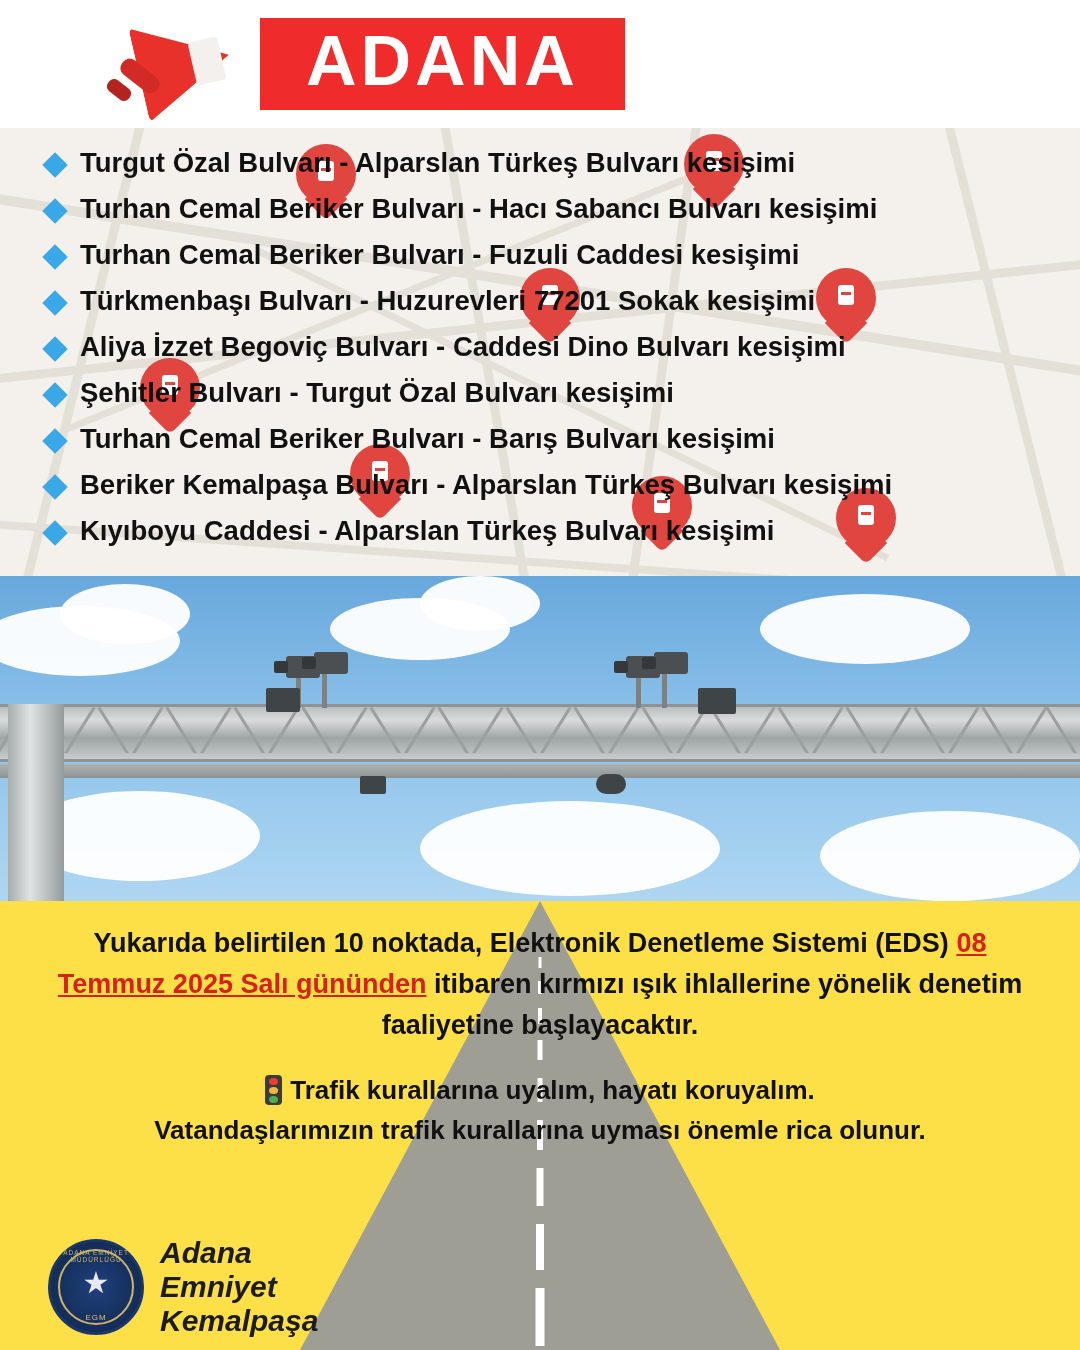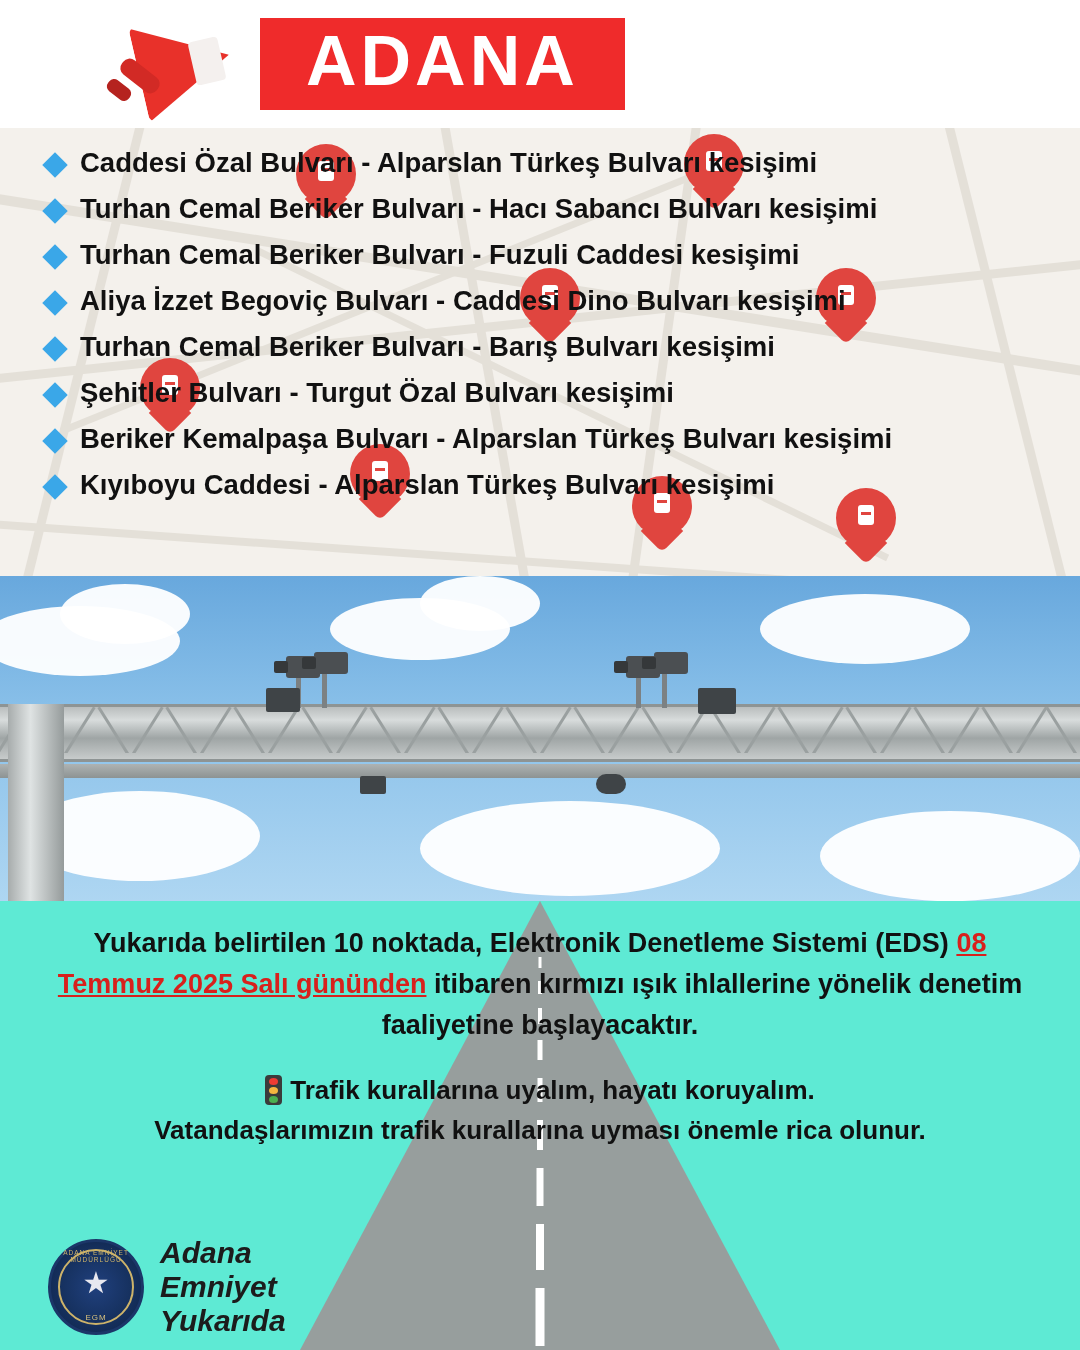--- a/index.html
+++ b/index.html
@@ -259,21 +259,21 @@
     position: absolute;
     background: #3f4447;
     border-radius: 2px;
     z-index: 6;
   }
 
   
   .bottom {
     position: relative;
     height: 449px;
-    background: #5eead4;
+    background: #fde047;
     overflow: hidden;
   }
   .road-bg {
     position: absolute;
     left: 0;
     right: 0;
     top: 0;
     bottom: 0;
     z-index: 0;
   }
@@ -473,41 +473,45 @@
     <div class="pin" style="left:836px; top:360px;">
         <div class="head"></div>
         <div class="tip"></div>
         <div class="cam"></div>
       </div>
   </div>
 
   <div class="listwrap">
     <div class="listitem">
       <span class="bullet"></span>
-      <span class="listtext">Caddesi Özal Bulvarı - Alparslan Türkeş Bulvarı kesişimi</span>
+      <span class="listtext">Turgut Özal Bulvarı - Alparslan Türkeş Bulvarı kesişimi</span>
     </div>
     <div class="listitem">
       <span class="bullet"></span>
       <span class="listtext">Turhan Cemal Beriker Bulvarı - Hacı Sabancı Bulvarı kesişimi</span>
     </div>
     <div class="listitem">
       <span class="bullet"></span>
       <span class="listtext">Turhan Cemal Beriker Bulvarı - Fuzuli Caddesi kesişimi</span>
     </div>
     <div class="listitem">
       <span class="bullet"></span>
+      <span class="listtext">Türkmenbaşı Bulvarı - Huzurevleri 77201 Sokak kesişimi</span>
+    </div>
+    <div class="listitem">
+      <span class="bullet"></span>
       <span class="listtext">Aliya İzzet Begoviç Bulvarı - Caddesi Dino Bulvarı kesişimi</span>
     </div>
     <div class="listitem">
       <span class="bullet"></span>
+      <span class="listtext">Şehitler Bulvarı - Turgut Özal Bulvarı kesişimi</span>
+    </div>
+    <div class="listitem">
+      <span class="bullet"></span>
       <span class="listtext">Turhan Cemal Beriker Bulvarı - Barış Bulvarı kesişimi</span>
-    </div>
-    <div class="listitem">
-      <span class="bullet"></span>
-      <span class="listtext">Şehitler Bulvarı - Turgut Özal Bulvarı kesişimi</span>
     </div>
     <div class="listitem">
       <span class="bullet"></span>
       <span class="listtext">Beriker Kemalpaşa Bulvarı - Alparslan Türkeş Bulvarı kesişimi</span>
     </div>
     <div class="listitem">
       <span class="bullet"></span>
       <span class="listtext">Kıyıboyu Caddesi - Alparslan Türkeş Bulvarı kesişimi</span>
     </div>
   </div>
@@ -608,16 +612,16 @@
   <div class="footer">
     <div class="seal">
       <div class="ring"></div>
       <div class="arc">ADANA EMNİYET MÜDÜRLÜĞÜ</div>
       <div class="star">★</div>
       <div class="egm">EGM</div>
     </div>
     <div class="deptname">
       <div>Adana</div>
       <div>Emniyet</div>
-      <div>Yukarıda</div>
+      <div>Kemalpaşa</div>
     </div>
   </div>
 </div>
 
 </body></html>

